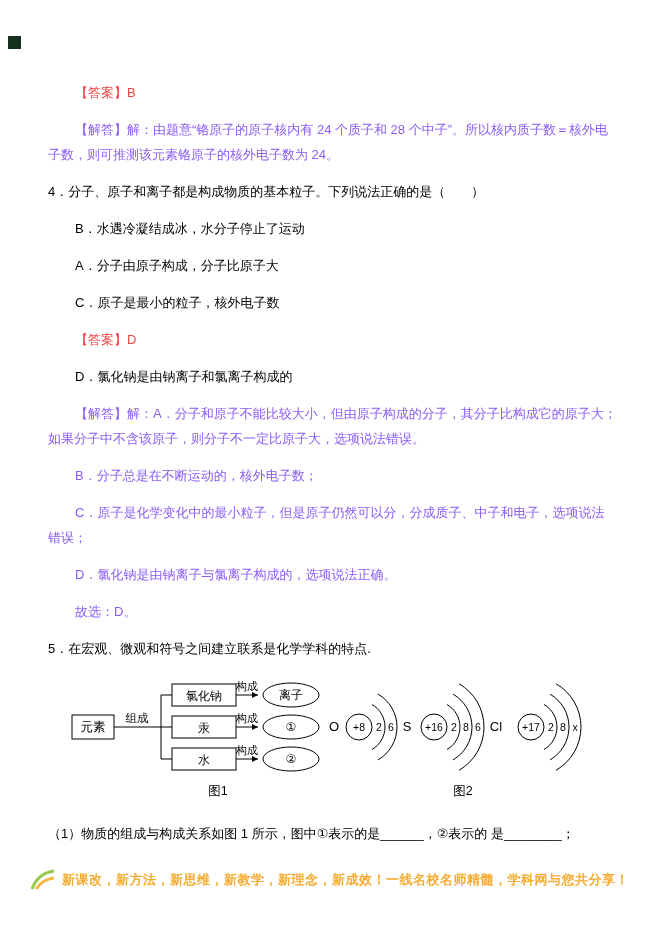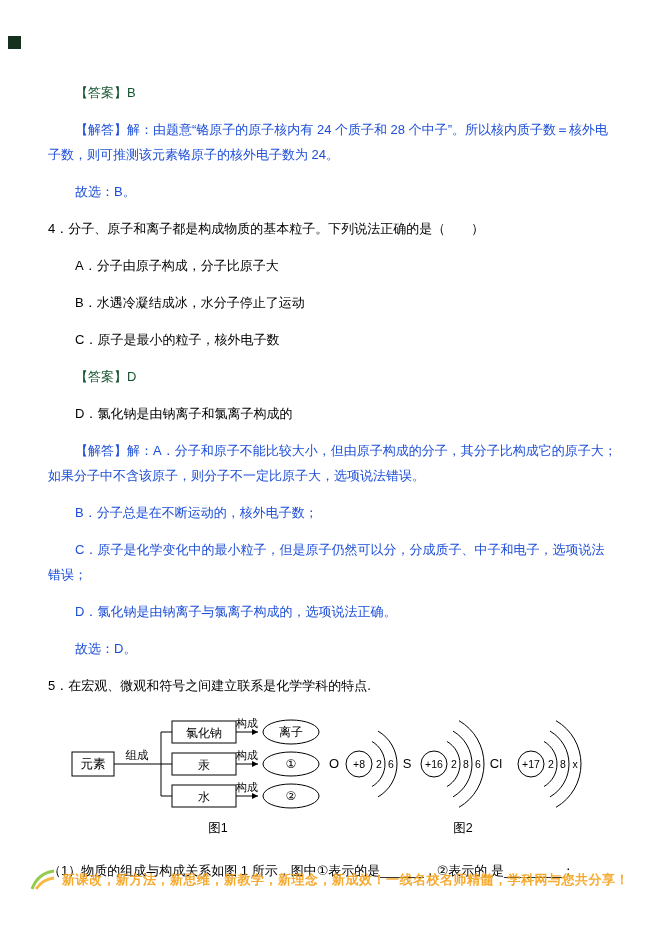--- a/index.html
+++ b/index.html
@@ -14,22 +14,22 @@
   .corner-mark{
     position:absolute;left:8px;top:36px;
     width:13px;height:13px;background:#16301f;
   }
   .content{
     position:absolute;left:48px;top:80px;right:44px;
     font-size:13px;line-height:25px;
   }
   .content p{margin:0 0 12px 0;}
   .ind{text-indent:27px;}
-  .red{color:#1d4ed8;}
-  .black{color:#14532d;}
+  .red{color:#8b5cf6;}
+  .black{color:#ef4444;}
   .figure-wrap{margin:4px 0 10px 10px;}
   .figure-wrap svg text{font-family:"Liberation Sans","DejaVu Sans",sans-serif;fill:#000;}
   .watermark{
     position:absolute;left:30px;bottom:44px;right:20px;
     display:flex;align-items:center;gap:6px;
     color:#f5a41f;font-size:13px;font-weight:bold;
     letter-spacing:0.5px;opacity:0.92;white-space:nowrap;
   }
   .wm-logo{flex:0 0 auto;}
 </style>
@@ -37,25 +37,24 @@
 <body>
 
 <div class="page">
 
   <div class="corner-mark"></div>
 
   <div class="content">
 
     <p class="ind black">【答案】B</p>
     <p class="ind red">【解答】解：由题意“铬原子的原子核内有 24 个质子和 28 个中子”。所以核内质子数＝核外电子数，则可推测该元素铬原子的核外电子数为 24。</p>
-    <p class="ind red">故选：B。</p>
 
     <p>4．分子、原子和离子都是构成物质的基本粒子。下列说法正确的是（　　）</p>
+    <p class="ind">B．水遇冷凝结成冰，水分子停止了运动</p>
     <p class="ind">A．分子由原子构成，分子比原子大</p>
-    <p class="ind">B．水遇冷凝结成冰，水分子停止了运动</p>
     <p class="ind">C．原子是最小的粒子，核外电子数</p>
     <p class="ind black">【答案】D</p>
 
     <p class="ind">D．氯化钠是由钠离子和氯离子构成的</p>
     <p class="ind red">【解答】解：A．分子和原子不能比较大小，但由原子构成的分子，其分子比构成它的原子大；如果分子中不含该原子，则分子不一定比原子大，选项说法错误。</p>
     <p class="ind red">B．分子总是在不断运动的，核外电子数；</p>
     <p class="ind red">C．原子是化学变化中的最小粒子，但是原子仍然可以分，分成质子、中子和电子，选项说法错误；</p>
     <p class="ind red">D．氯化钠是由钠离子与氯离子构成的，选项说法正确。</p>
     <p class="ind red">故选：D。</p>
 

